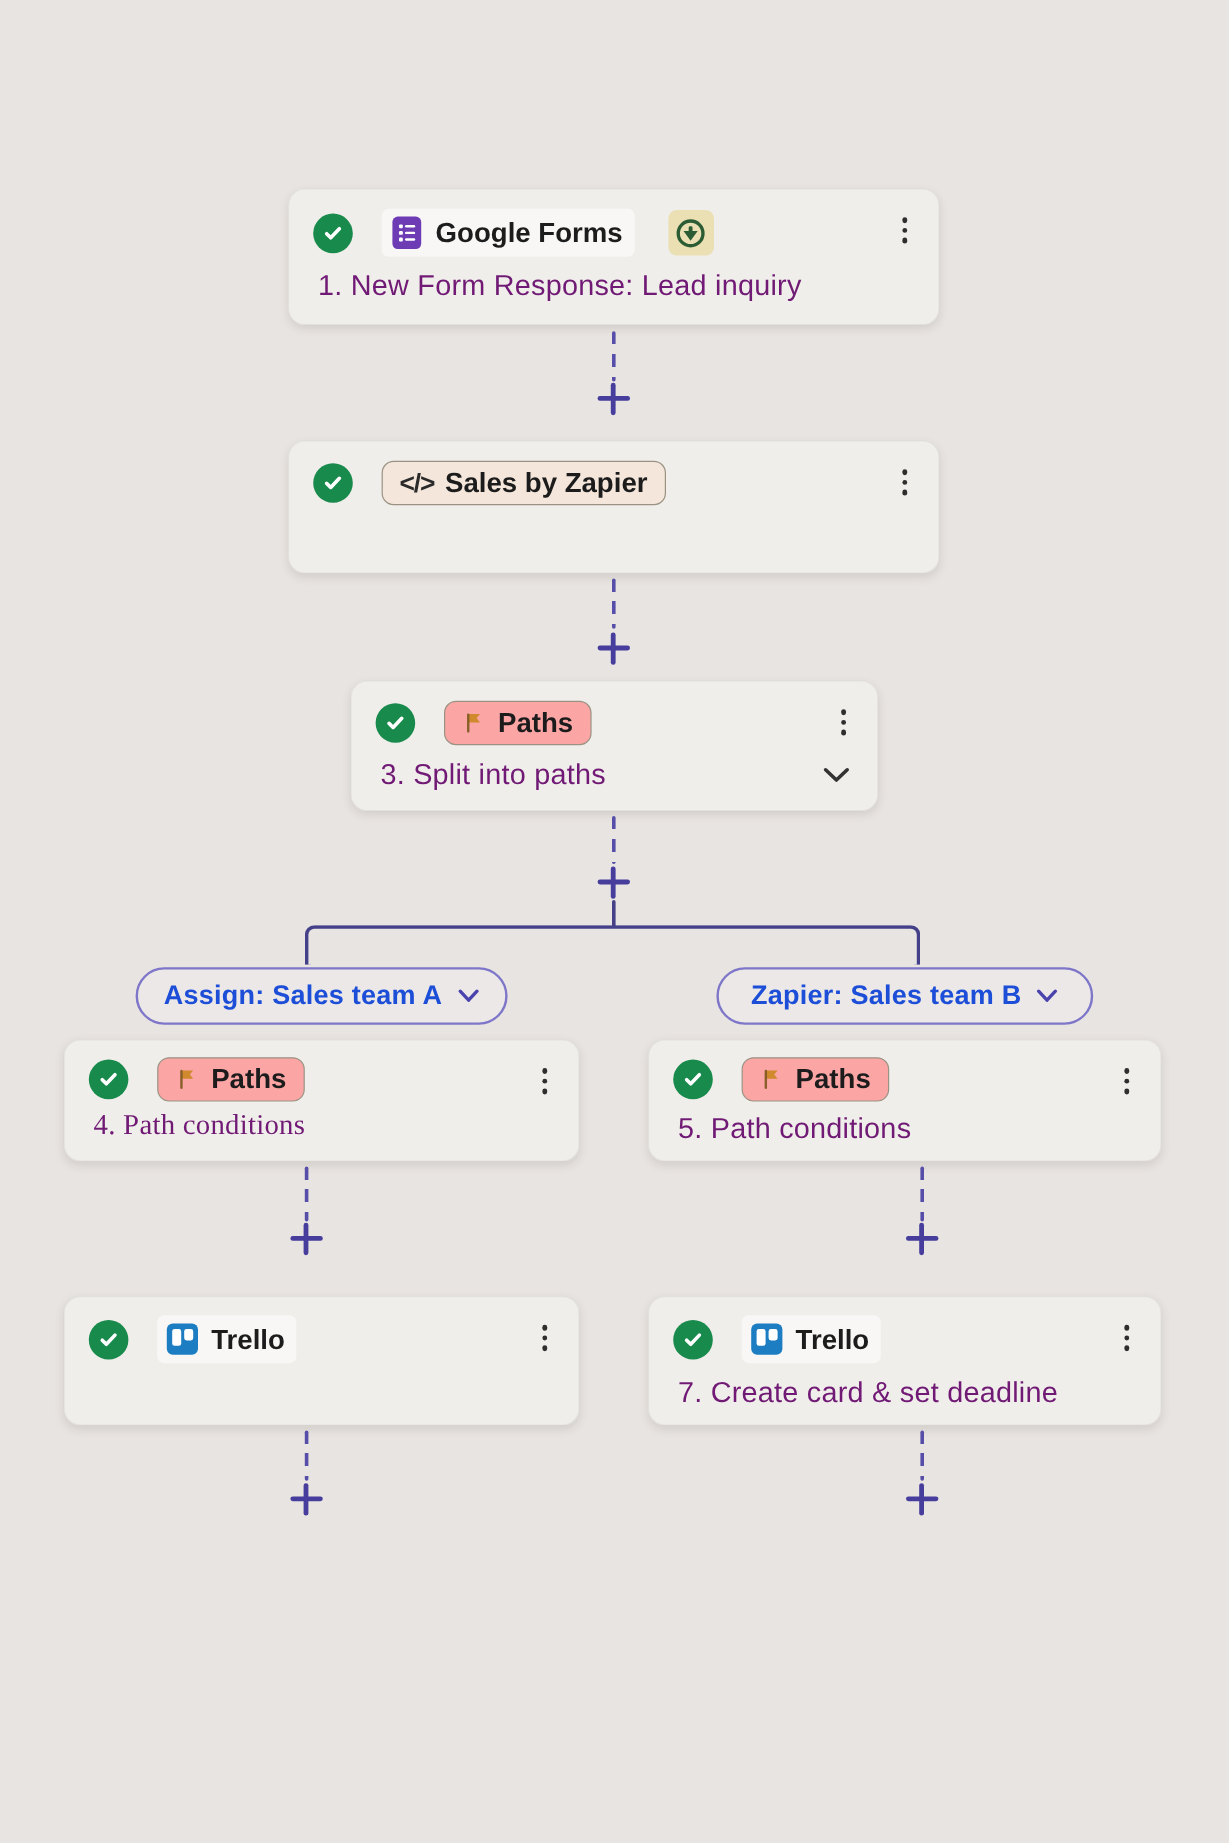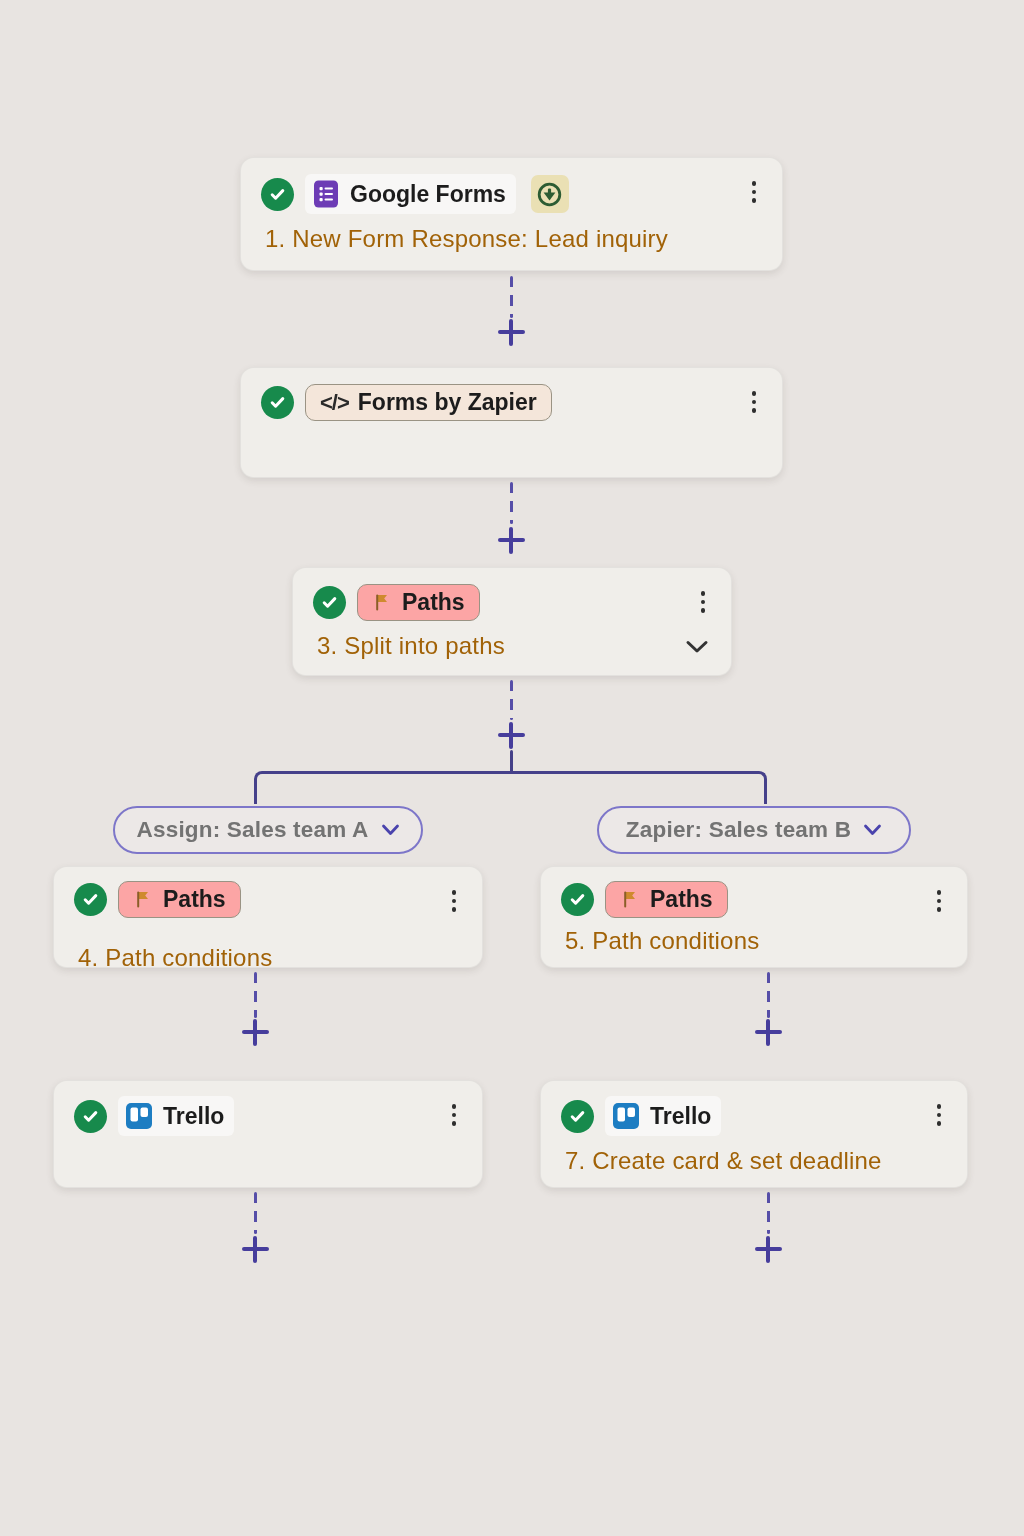--- a/index.html
+++ b/index.html
@@ -18,26 +18,26 @@
   .card {
     position:absolute;
     background:#f0eeea;
     border:1px solid rgba(0,0,0,0.05);
     border-radius:14px;
     box-shadow:0 3px 7px rgba(80,70,60,0.13);
     padding:16px 20px;
     box-sizing:border-box;
     cursor:pointer;
   }
-  .card-header { display:flex; align-items:center; gap:11px; }
+  .card-header { display:flex; align-items:center; gap:24px; }
   .card-title {
     margin-top:11px;
     padding-left:4px;
     font-size:24px;
-    color:#a16207;
+    color:#701a75;
     display:flex; align-items:center; justify-content:space-between;
     letter-spacing:0.2px;
   }
 
   
   .check {
     width:33px; height:33px; flex:0 0 33px;
     border-radius:50%;
     background:#178a4c;
     display:flex; align-items:center; justify-content:center;
@@ -108,21 +108,21 @@
   .pill {
     position:absolute; height:48px;
     border:2.2px solid #7d76c9;
     border-radius:26px;
     display:flex; align-items:center; justify-content:center; gap:12px;
     box-sizing:border-box;
     background:rgba(243,241,244,0.35);
     cursor:pointer;
   }
   .pill span {
-    font-size:22.5px; font-weight:700; color:#737373; letter-spacing:0.2px;text-align:right;
+    font-size:22.5px; font-weight:700; color:#1d4ed8; letter-spacing:0.2px;text-align:right;
   }
 </style>
 </head>
 <body>
 
 <div class="canvas">
 
   <div class="card" style="left:240px; top:157px; width:543px; height:114px;">
     <div class="card-header">
       <span class="check">
@@ -170,21 +170,21 @@
 
   <div class="card" style="left:240px; top:367px; width:543px; height:111px;">
     <div class="card-header">
       <span class="check">
         <svg width="19" height="19" viewBox="0 0 19 19">
             <path d="M4.2 9.8 l3.4 3.4 L14.8 5.6" fill="none" stroke="#fff" stroke-width="3" stroke-linecap="round" stroke-linejoin="round"></path>
           </svg>
       </span>
       <span class="badge badge-outline badge-code">
         <span class="code-glyph">&lt;/&gt;</span>
-        <span>Forms by Zapier</span>
+        <span>Sales by Zapier</span>
       </span>
     </div>
     <div class="kebab">
         <i></i>
         <i></i>
         <i></i>
       </div>
   </div>
 
   <div class="dash" style="left:509.5px; top:482px; height:42px;"></div>
@@ -262,21 +262,21 @@
           </svg>
         </span>
         <span>Paths</span>
       </span>
     </div>
     <div class="kebab">
         <i></i>
         <i></i>
         <i></i>
       </div>
-    <div class="card-title" style="margin-top:26px;">
+    <div class="card-title" style="margin-top:7px;font-family:Liberation Serif, serif;">
       <span>4. Path conditions</span>
     </div>
   </div>
 
   <div class="card" style="left:540px; top:866px; width:428px; height:102px; padding:14px 20px;">
     <div class="card-header">
       <span class="check">
         <svg width="19" height="19" viewBox="0 0 19 19">
             <path d="M4.2 9.8 l3.4 3.4 L14.8 5.6" fill="none" stroke="#fff" stroke-width="3" stroke-linecap="round" stroke-linejoin="round"></path>
           </svg>

